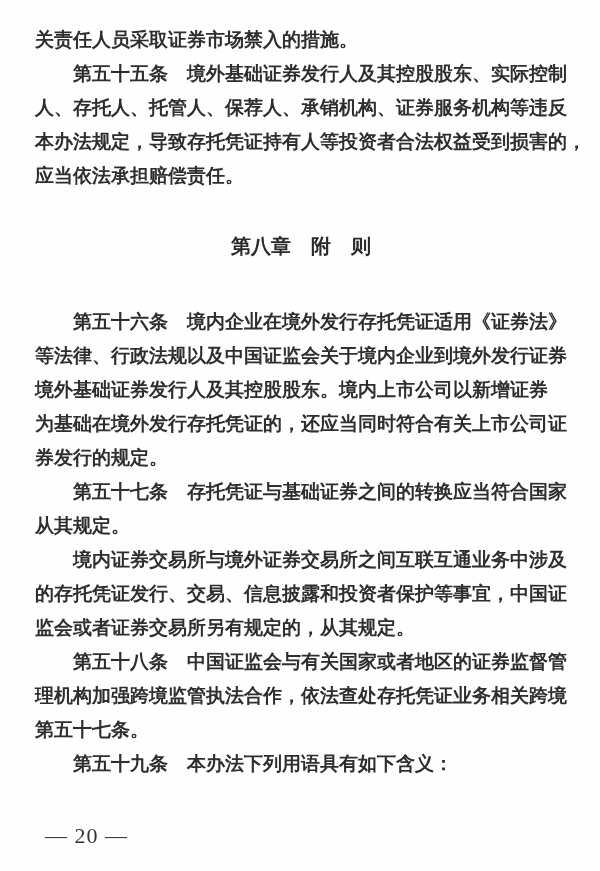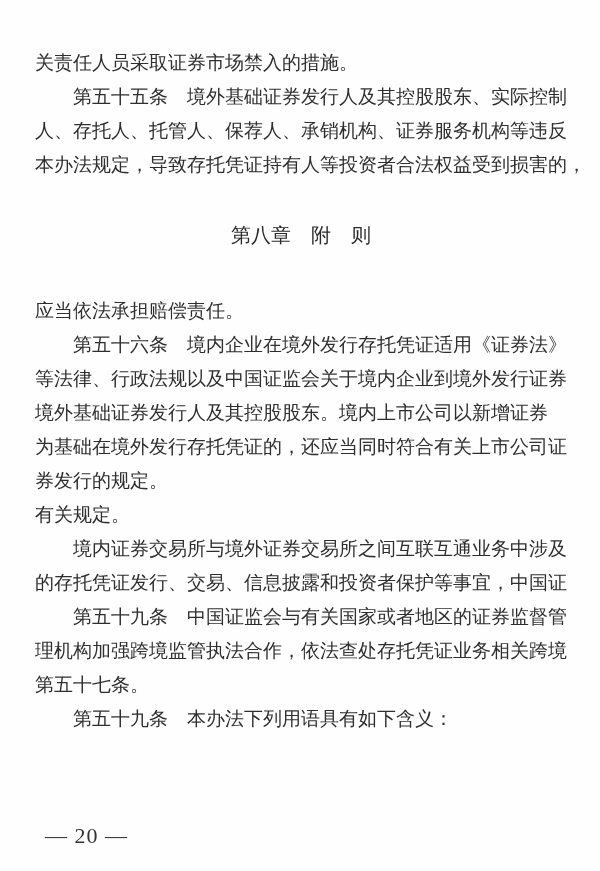--- a/index.html
+++ b/index.html
@@ -12,22 +12,23 @@
     width: 600px;
     height: 871px;
     background: #fefefe;
     overflow: hidden;
     font-family: "Liberation Serif", "DejaVu Serif", serif;
     color: #2e2e2e;
   }
   .doc-body {
     position: absolute;
     left: 35px;
-    top: 46px;
+    top: 23px;
     width: 532px;
+    font-weight: bold;
   }
   .line {
     font-size: 19px;
     line-height: 34px;
     white-space: nowrap;
     letter-spacing: 0;
   }
   .line.indent {
     text-indent: 38px; 
   }
@@ -51,29 +52,31 @@
 </style>
 </head>
 <body>
 
 <div class="page">
   <div class="doc-body" id="doc-body">
       <div class="line plain">关责任人员采取证券市场禁入的措施。</div>
       <div class="line indent">第五十五条　境外基础证券发行人及其控股股东、实际控制</div>
       <div class="line plain">人、存托人、托管人、保荐人、承销机构、证券服务机构等违反</div>
       <div class="line plain">本办法规定，导致存托凭证持有人等投资者合法权益受到损害的，</div>
+      <div class="line plain">应当依法承担赔偿责任。</div>
       <div class="line heading">第八章　附　则</div>
-      <div class="line plain">应当依法承担赔偿责任。</div>
       <div class="line indent">第五十六条　境内企业在境外发行存托凭证适用《证券法》</div>
       <div class="line plain">等法律、行政法规以及中国证监会关于境内企业到境外发行证券</div>
       <div class="line plain">境外基础证券发行人及其控股股东。境内上市公司以新增证券</div>
       <div class="line plain">为基础在境外发行存托凭证的，还应当同时符合有关上市公司证</div>
       <div class="line plain">券发行的规定。</div>
-      <div class="line plain">有关规定。</div>
+      <div class="line indent">第五十七条　存托凭证与基础证券之间的转换应当符合国家</div>
+      <div class="line plain">从其规定。</div>
       <div class="line indent">境内证券交易所与境外证券交易所之间互联互通业务中涉及</div>
       <div class="line plain">的存托凭证发行、交易、信息披露和投资者保护等事宜，中国证</div>
-      <div class="line indent">第五十九条　中国证监会与有关国家或者地区的证券监督管</div>
+      <div class="line plain">监会或者证券交易所另有规定的，从其规定。</div>
+      <div class="line indent">第五十八条　中国证监会与有关国家或者地区的证券监督管</div>
       <div class="line plain">理机构加强跨境监管执法合作，依法查处存托凭证业务相关跨境</div>
       <div class="line plain">第五十七条。</div>
       <div class="line indent">第五十九条　本办法下列用语具有如下含义：</div>
     </div>
   <div class="page-number">— 20 —</div>
 </div>
 
 </body></html>

